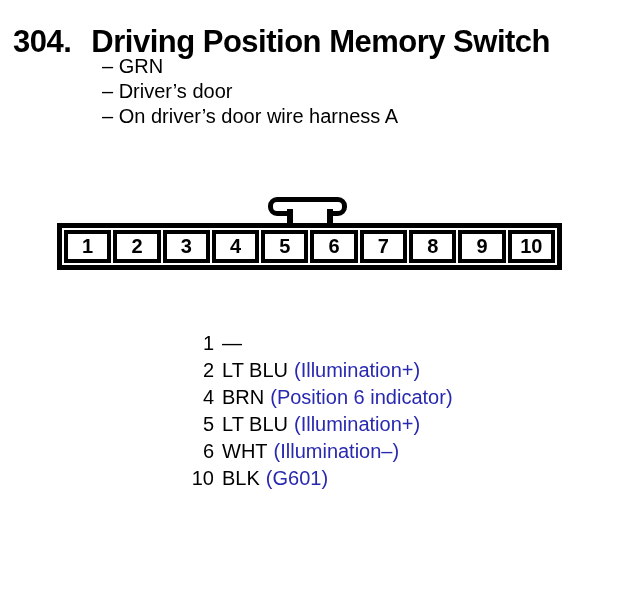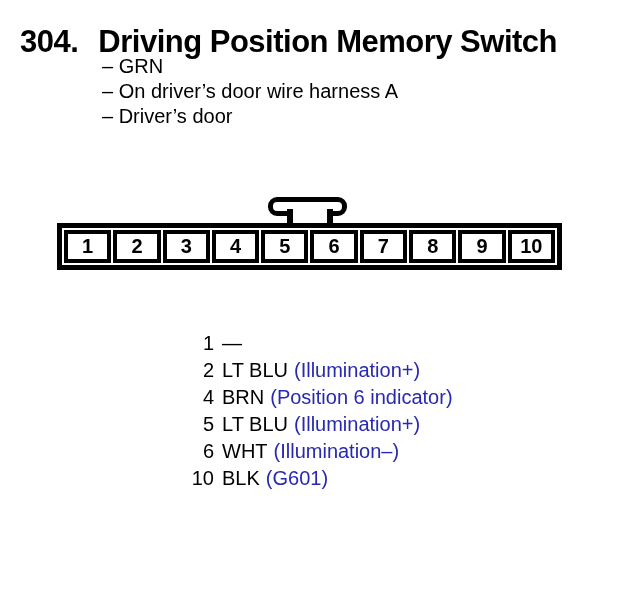--- a/index.html
+++ b/index.html
@@ -14,21 +14,21 @@
     position: relative;
     width: 638px;
     height: 606px;
     overflow: hidden;
     background: var(--background, #ffffff);
   }
 
   
   .title {
     position: absolute;
-    left: 20px;
+    left: 13px;
     top: 3px;
     font-size: 31px;
     font-weight: bold;
     letter-spacing: -0.5px;
     white-space: nowrap;
   }
   .title .title-text { margin-left: 20px; }
 
   
   .notes {
@@ -118,22 +118,22 @@
 </style>
 </head>
 <body>
 
 <div class="page">
 
   <h1 class="title"><span>304.</span><span class="title-text">Driving Position Memory Switch</span></h1>
 
   <div class="notes">
     <div class="note-line">– GRN</div>
+    <div class="note-line">– Driver’s door</div>
     <div class="note-line">– On driver’s door wire harness A</div>
-    <div class="note-line">– Driver’s door</div>
   </div>
 
   <div class="connector">
     <div class="tab-cross"></div>
     <div class="tab-stem"></div>
     <div class="pin-row">
       <div class="pin-cell">1</div>
       <div class="pin-cell">2</div>
       <div class="pin-cell">3</div>
       <div class="pin-cell">4</div>

